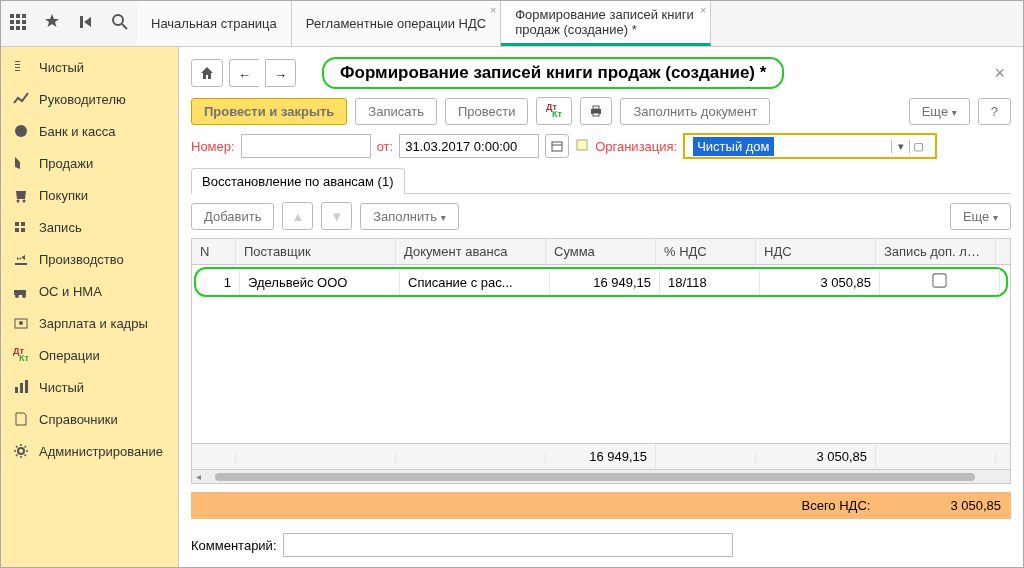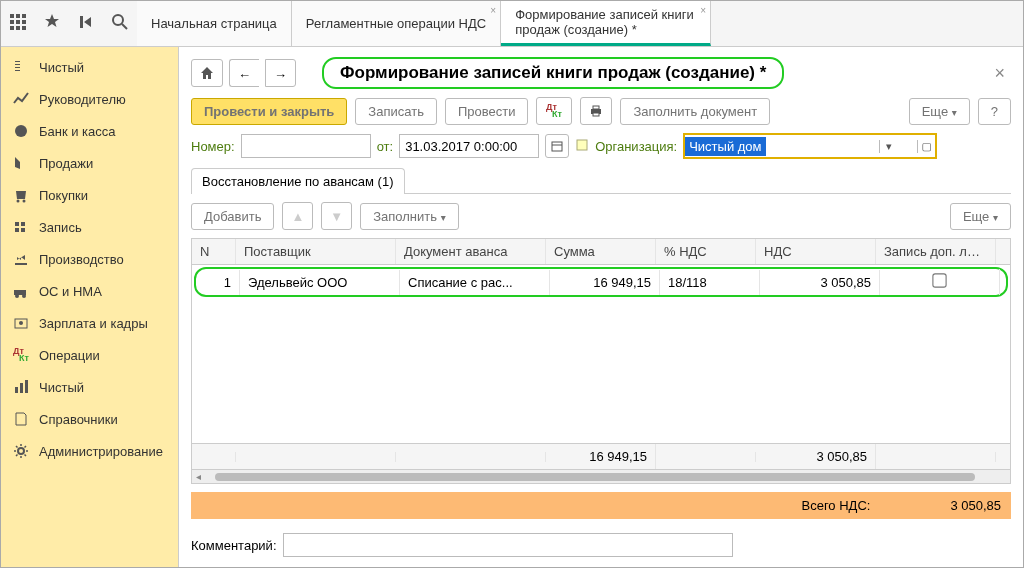--- a/index.html
+++ b/index.html
@@ -19,24 +19,24 @@
 .header-row { display: flex; align-items: center; gap: 6px; }
 .icon-btn { border: 1px solid #bbb; background: #fff; padding: 4px 8px; border-radius: 3px; cursor: pointer; min-width: 30px; height: 28px; display: inline-flex; align-items: center; justify-content: center; }
 .icon-btn.grouped-left { border-top-right-radius: 0; border-bottom-right-radius: 0; border-right: none; }
 .icon-btn.grouped-right { border-top-left-radius: 0; border-bottom-left-radius: 0; }
 .page-title { font-size: 17px; font-weight: bold; margin-left: 20px; border: 2px solid #2c2; border-radius: 14px; padding: 4px 16px; }
 .close-x { margin-left: auto; font-size: 18px; color: #888; cursor: pointer; padding: 0 6px; }
 .toolbar { display: flex; align-items: center; gap: 8px; }
 .btn { border: 1px solid #bbb; background: #fff; padding: 5px 12px; border-radius: 3px; cursor: pointer; color: #737373; }
 .btn.primary { background: #ffe066; border-color: #c9a800; font-weight: bold; }
 .form-row { display: flex; align-items: center; gap: 6px; }
-.form-row label { color: #4d7c0f; }
+.form-row label { color: #ef4444; }
 .input { border: 1px solid #bbb; padding: 3px 5px; background: #fff; height: 24px; }
 .input.date { width: 140px; }
-.input.org-wrap { display: inline-flex; align-items: center; width: 254px; border: 2px solid #e0b000; padding: 0; height: 26px; gap: 20px; }
+.input.org-wrap { display: inline-flex; align-items: center; width: 254px; border: 2px solid #e0b000; padding: 8px; height: 26px; }
 .input.org-wrap .org-sel { background: #1a6bd6; color: #fff; padding: 2px 4px; }
 .input.org-wrap .filler { flex: 1; background: #fff; }
 .input.org-wrap .drop, .input.org-wrap .open { width: 18px; text-align: center; border-left: 1px solid #bbb; color: #555; font-size: 11px; cursor: pointer; }
 .subtabs { border-bottom: 1px solid #ccc; display: flex; }
 .subtab { border: 1px solid #ccc; border-bottom: none; padding: 5px 10px; background: #fff; border-top-left-radius: 4px; border-top-right-radius: 4px; position: relative; top: 1px; }
 .grid-toolbar { display: flex; align-items: center; gap: 8px; }
 .grid { border: 1px solid #ccc; flex: 1; display: flex; flex-direction: column; min-height: 170px; }
 .grid-head, .grid-row, .grid-total { display: grid; grid-template-columns: 44px 160px 150px 110px 100px 120px 120px; align-items: center; }
 .grid-head { background: #f5f5f5; border-bottom: 1px solid #ccc; font-size: 12px; color: #444; }
 .grid-head > div, .grid-row > div, .grid-total > div { padding: 5px 8px; border-right: 1px solid #e5e5e5; overflow: hidden; white-space: nowrap; text-overflow: ellipsis; }

